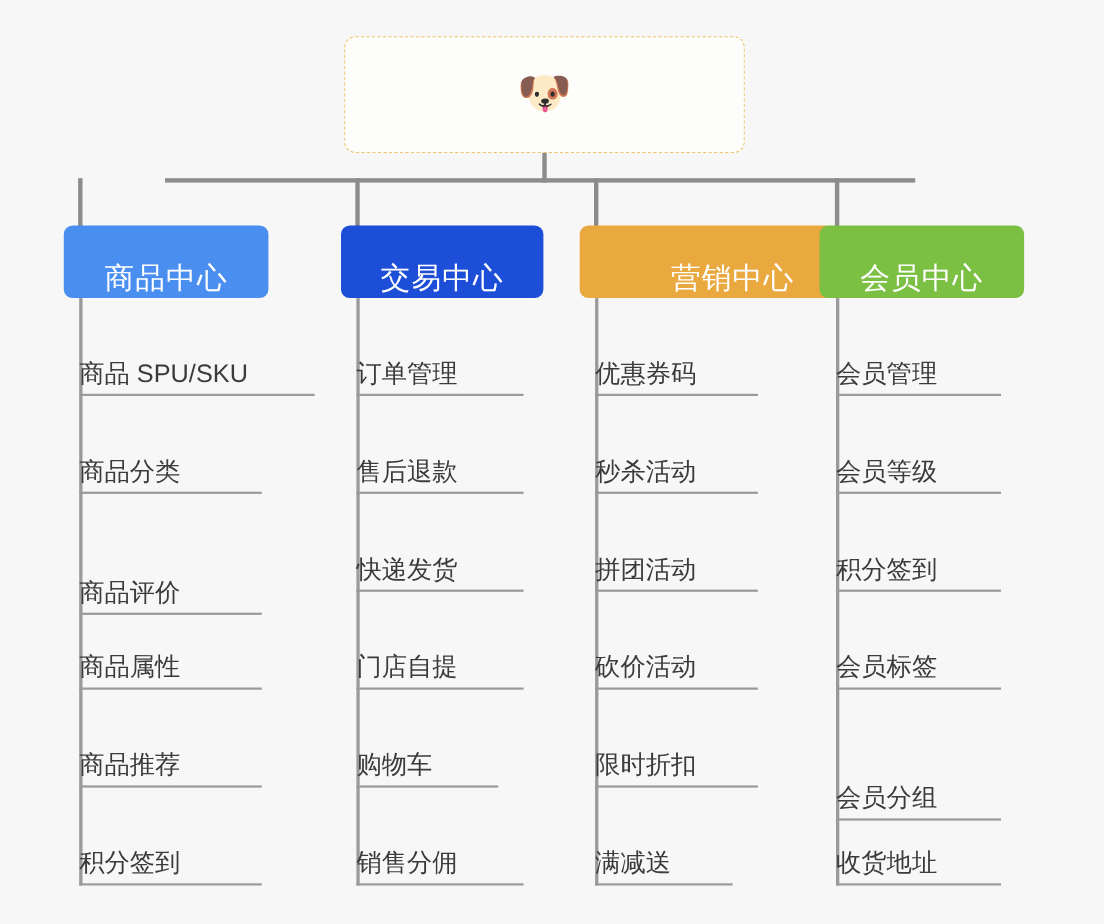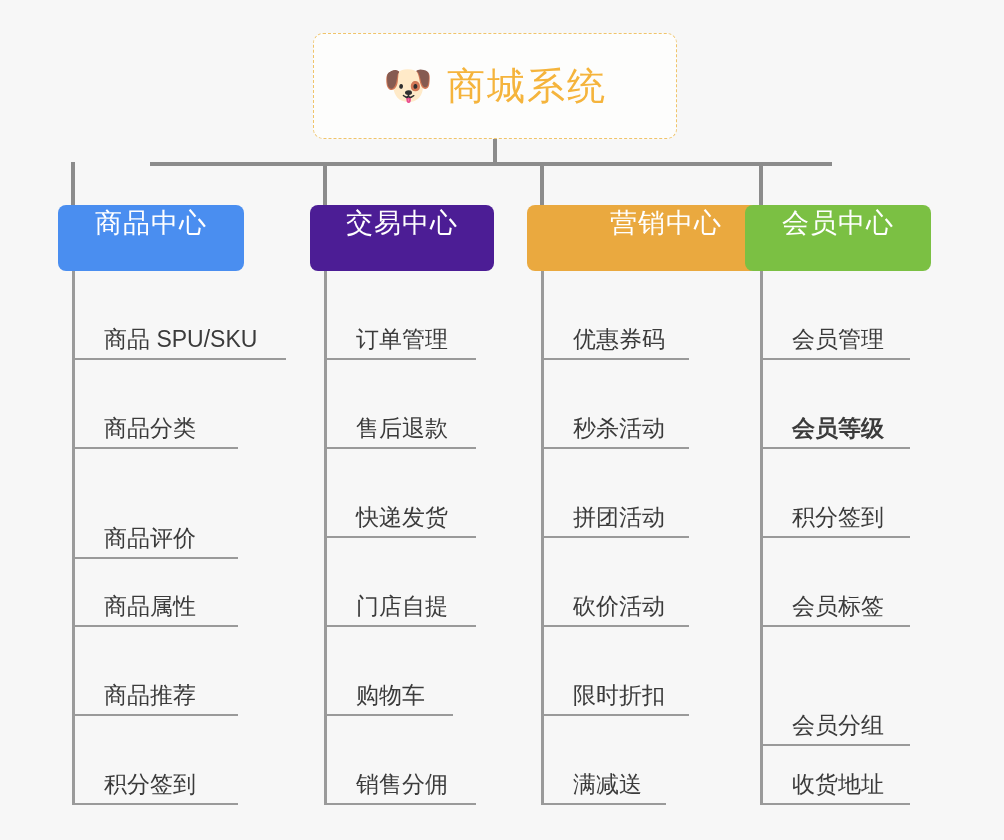--- a/index.html
+++ b/index.html
@@ -76,21 +76,21 @@
     position: absolute;
     top: 205px;
   }
   .branch-head {
     position: absolute;
     top: 0;
     left: 0;
     height: 66px;
     border-radius: 8px;
     display: flex;
-    align-items: flex-start;
+    align-items: flex-end;
     justify-content: center;
     color: #ffffff;
     font-size: 27px;
     letter-spacing: 1px;
     white-space: nowrap;
   }
   .branch-spine {
     position: absolute;
     width: 3px;
     background: #9a9a9a;
@@ -99,39 +99,37 @@
   }
 
   
   .leaf {
     position: absolute;
     left: 14px;
     height: 89px;
     box-sizing: border-box;
     display: flex;
     align-items: flex-end;
-    padding-left: 32px;
     padding-bottom: 6px;
     border-bottom: 2px solid #9a9a9a;
   }
   .leaf-label {
     font-size: 23px;
     color: #3b3b3b;
     white-space: nowrap;
     line-height: 1.1;
   }
 </style>
 </head>
 <body>
 
 <div id="mindmap">
 
   <div class="root-node">
     <span class="root-emoji">🐶</span>
-    <span class="root-title">商城系统</span>
   </div>
 
   <div class="conn conn-v-root"></div>
   <div class="conn conn-bus"></div>
   <div id="drops">
       <div class="conn conn-drop" style="left: 71px;"></div>
       <div class="conn conn-drop" style="left: 323px;"></div>
       <div class="conn conn-drop" style="left: 540px;"></div>
       <div class="conn conn-drop" style="left: 759px;"></div>
     </div>
@@ -155,21 +153,21 @@
           <span class="leaf-label">商品属性</span>
         </div>
         <div class="leaf" style="left: 14px; top: 422px; width: 166px;">
           <span class="leaf-label">商品推荐</span>
         </div>
         <div class="leaf" style="left: 14px; top: 511px; width: 166px;">
           <span class="leaf-label">积分签到</span>
         </div>
       </div>
       <div class="branch" style="left: 310px; width: 184px;">
-        <div class="branch-head" style="width: 184px; background: #4c1d95;">
+        <div class="branch-head" style="width: 184px; background: #1d4ed8;">
           <span>交易中心</span>
         </div>
         <div class="branch-spine" style="left: 14px; height: 534px;"></div>
         <div class="leaf" style="left: 14px; top: 66px; width: 152px;">
           <span class="leaf-label">订单管理</span>
         </div>
         <div class="leaf" style="left: 14px; top: 155px; width: 152px;">
           <span class="leaf-label">售后退款</span>
         </div>
         <div class="leaf" style="left: 14px; top: 244px; width: 152px;">
@@ -210,21 +208,21 @@
         </div>
       </div>
       <div class="branch" style="left: 745px; width: 186px;">
         <div class="branch-head" style="width: 186px; background: rgb(123, 192, 67);">
           <span>会员中心</span>
         </div>
         <div class="branch-spine" style="left: 15px; height: 534px;"></div>
         <div class="leaf" style="left: 15px; top: 66px; width: 150px;">
           <span class="leaf-label">会员管理</span>
         </div>
-        <div class="leaf" style="left: 15px; top: 155px; width: 150px; font-weight: bold;">
+        <div class="leaf" style="left: 15px; top: 155px; width: 150px;">
           <span class="leaf-label">会员等级</span>
         </div>
         <div class="leaf" style="left: 15px; top: 244px; width: 150px;">
           <span class="leaf-label">积分签到</span>
         </div>
         <div class="leaf" style="left: 15px; top: 333px; width: 150px;">
           <span class="leaf-label">会员标签</span>
         </div>
         <div class="leaf" style="left: 15px; top: 422px; width: 150px; margin-top: 30px;">
           <span class="leaf-label">会员分组</span>

